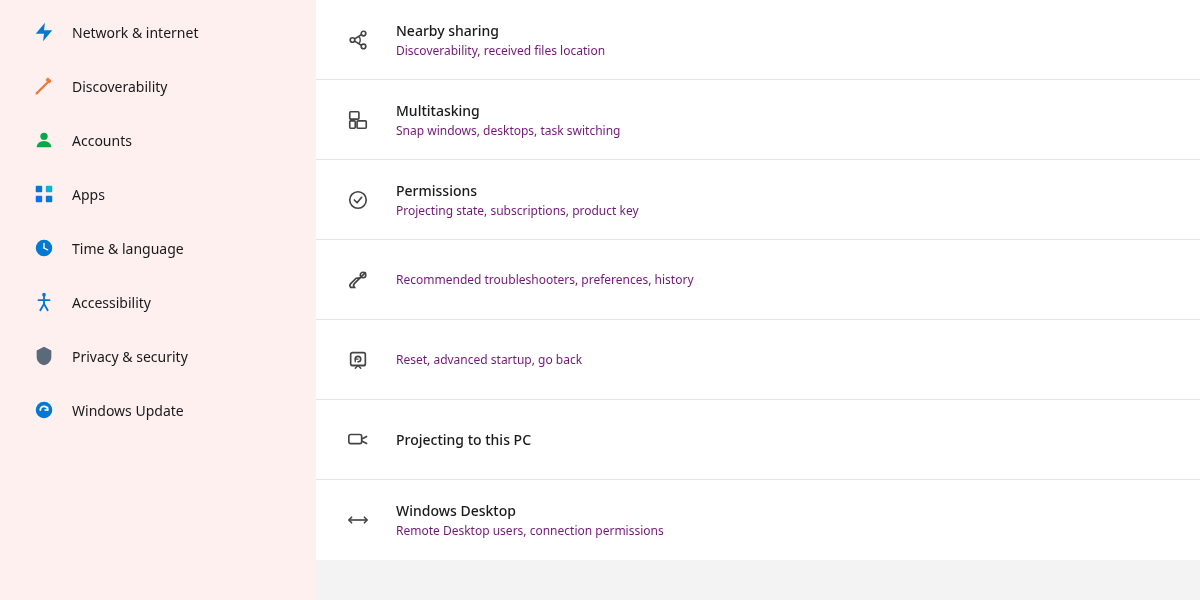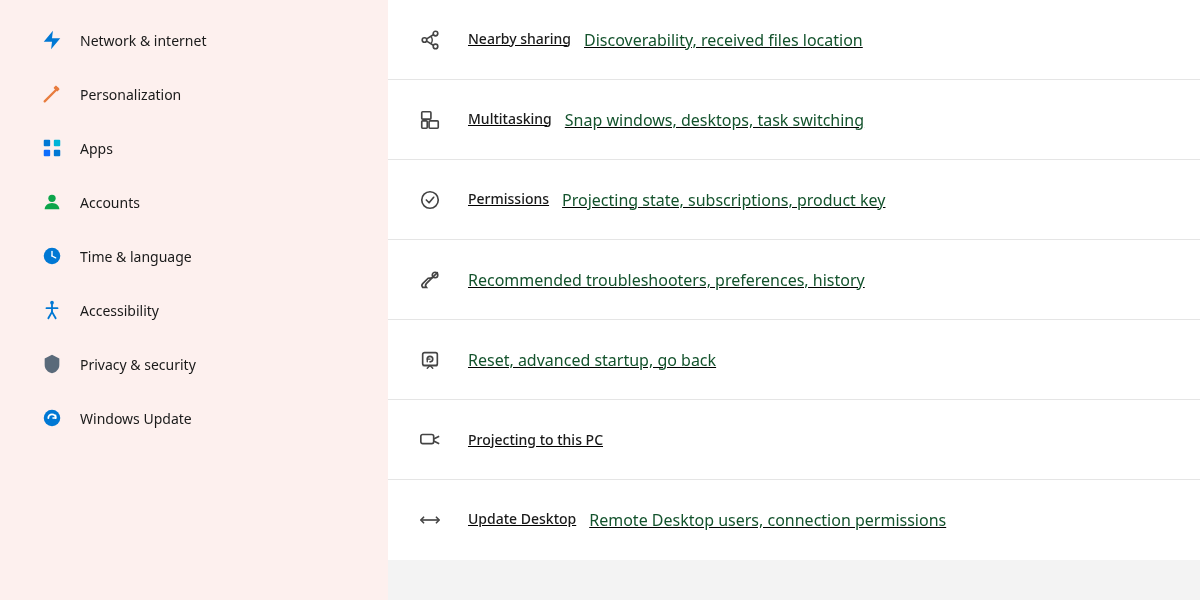--- a/index.html
+++ b/index.html
@@ -7,23 +7,23 @@
       font-family: 'Segoe UI', system-ui, sans-serif;
       background: #fdf6f5;
       display: flex;
       width: 1200px;
       height: 600px;
       overflow: hidden;
     }
 
     
     .sidebar {
-      width: 388px;
+      width: 316px;
       background: #fdf0ee;
-      padding: 12px;
+      padding: 4px;
       flex-shrink: 0;
       overflow-y: auto;
     }
     .sidebar-item {
       display: flex;
       align-items: center;
       padding: 14px 20px;
       cursor: pointer;
       border-radius: 6px;
       margin: 2px 8px;
@@ -70,32 +70,31 @@
       height: 36px;
       flex-shrink: 0;
       display: flex;
       align-items: center;
       justify-content: center;
       font-size: 22px;
       color: #444;
     }
     .settings-text {
       display: flex;
-      flex-direction: row;
-      gap: 13px;
-      text-decoration: underline;
+      flex-direction: column;
+      gap: 2px;
     }
     .settings-title {
       font-size: 14px;
       font-weight: 500;
       color: #1a1a1a;
     }
     .settings-desc {
-      font-size: 16px;
-      color: #14532d;
+      font-size: 12px;
+      color: #701a75;
     }
 
     
     svg {
       width: 22px;
       height: 22px;
     }
   </style>
 </head>
 <body>
@@ -109,41 +108,41 @@
     </span>
     <span class="sidebar-item-label">Network &amp; internet</span>
   </div>
   <div class="sidebar-item">
     <span class="sidebar-item-icon">
       <svg viewBox="0 0 24 24" fill="none">
         <line x1="4" y1="20" x2="18" y2="6" stroke="#e87c3e" stroke-width="2.5" stroke-linecap="round"></line>
         <rect x="14" y="4" width="6" height="4" rx="1" fill="#e87c3e" transform="rotate(45 17 6)"></rect>
       </svg>
     </span>
-    <span class="sidebar-item-label">Personalization</span>
+    <span class="sidebar-item-label">Discoverability</span>
+  </div>
+  <div class="sidebar-item">
+    <span class="sidebar-item-icon">
+      <svg viewBox="0 0 24 24">
+        <circle cx="12" cy="8" r="4" fill="#0da54b"></circle>
+        <path d="M4 20c0-4 3.6-7 8-7s8 3 8 7" fill="#0da54b"></path>
+      </svg>
+    </span>
+    <span class="sidebar-item-label">Accounts</span>
   </div>
   <div class="sidebar-item">
     <span class="sidebar-item-icon">
       <svg viewBox="0 0 24 24">
         <rect x="3" y="3" width="7" height="7" fill="#0078d4" rx="1"></rect>
         <rect x="14" y="3" width="7" height="7" fill="#00b4d8" rx="1"></rect>
         <rect x="3" y="14" width="7" height="7" fill="#0d6efd" rx="1"></rect>
         <rect x="14" y="14" width="7" height="7" fill="#0078d4" rx="1"></rect>
       </svg>
     </span>
     <span class="sidebar-item-label">Apps</span>
-  </div>
-  <div class="sidebar-item">
-    <span class="sidebar-item-icon">
-      <svg viewBox="0 0 24 24">
-        <circle cx="12" cy="8" r="4" fill="#0da54b"></circle>
-        <path d="M4 20c0-4 3.6-7 8-7s8 3 8 7" fill="#0da54b"></path>
-      </svg>
-    </span>
-    <span class="sidebar-item-label">Accounts</span>
   </div>
   <div class="sidebar-item">
     <span class="sidebar-item-icon">
       <svg viewBox="0 0 24 24">
         <circle cx="12" cy="12" r="9" fill="#0078d4"></circle>
         <line x1="12" y1="7" x2="12" y2="12" stroke="white" stroke-width="1.5" stroke-linecap="round"></line>
         <line x1="12" y1="12" x2="16" y2="14" stroke="white" stroke-width="1.5" stroke-linecap="round"></line>
       </svg>
     </span>
     <span class="sidebar-item-label">Time &amp; language</span>
@@ -269,18 +268,18 @@
 
   <div class="settings-item">
     <span class="settings-icon">
       <svg viewBox="0 0 24 24" fill="none" stroke="#444" stroke-width="1.8">
         <polyline points="5,9 2,12 5,15" stroke-linecap="round" stroke-linejoin="round"></polyline>
         <polyline points="19,9 22,12 19,15" stroke-linecap="round" stroke-linejoin="round"></polyline>
         <line x1="2" y1="12" x2="22" y2="12"></line>
       </svg>
     </span>
     <div class="settings-text">
-      <span class="settings-title">Update Desktop</span>
+      <span class="settings-title">Windows Desktop</span>
       <span class="settings-desc">Remote Desktop users, connection permissions</span>
     </div>
   </div>
 
 </main>
 
 </body></html>

